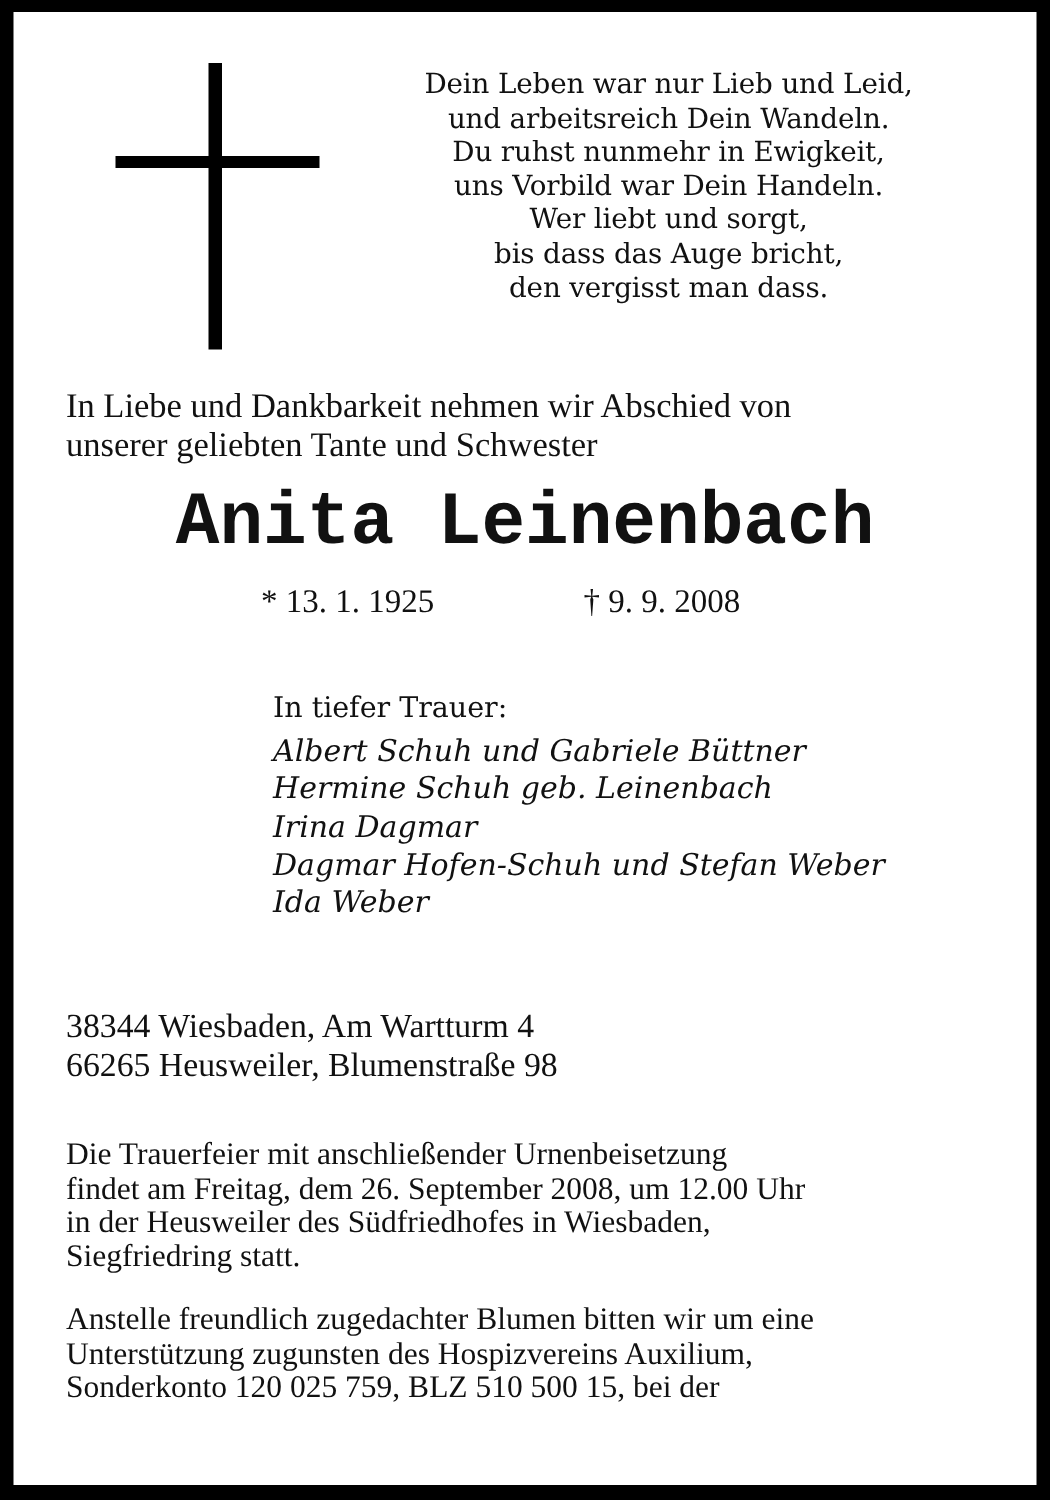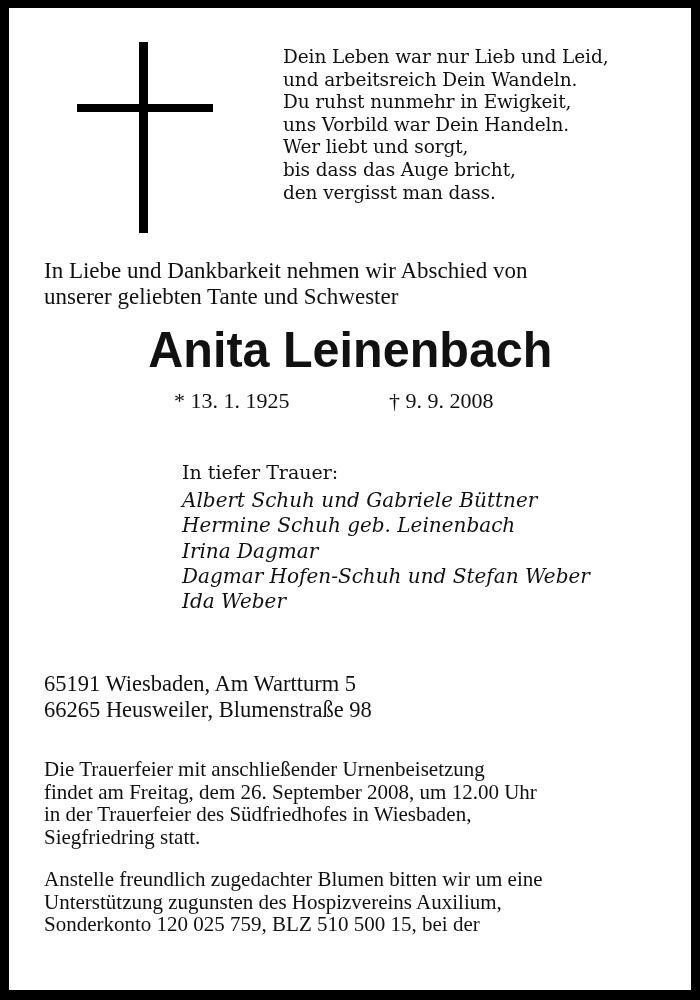--- a/index.html
+++ b/index.html
@@ -7,29 +7,29 @@
   .page {
     position: absolute; left: 9px; top: 8px; width: 682px; height: 982px;
     background: #fff; color: #111;
   }
   .cross-v { position: absolute; left: 130px; top: 34px; width: 9px; height: 191px; background: #000; }
   .cross-h { position: absolute; left: 68px; top: 96px; width: 136px; height: 8px; background: #000; }
   .poem {
     position: absolute; left: 274px; top: 38px;
     font-family: "DejaVu Serif", serif; font-size: 18.5px; line-height: 22.6px; letter-spacing: -0.1px;
   }
-  .poem div { white-space: nowrap; }
+  .poem div { white-space: nowrap; text-align: center; }
   .intro {
     position: absolute; left: 35px; top: 250px;
     font-family: "Liberation Serif", serif; font-size: 23px; line-height: 26px;
     white-space: nowrap;
   }
   .name {
     position: absolute; left: 0; width: 682px; top: 312px; text-align: center;
-    font-family: Liberation Sans, sans-serif; font-weight: bold; font-size: 50px; line-height: 60px;
+    font-family: Liberation Mono, monospace; font-weight: bold; font-size: 50px; line-height: 60px;
     letter-spacing: 0px;
   }
   .name span { display: inline-block; transform: scaleX(0.97); }
   .dates { position: absolute; top: 380px; font-family: "Liberation Serif", serif; font-size: 22px; white-space: nowrap; }
   .born { left: 165px; }
   .died { left: 380px; }
   .mourn-label {
     position: absolute; left: 173px; top: 452px;
     font-family: "DejaVu Serif", serif; font-size: 19px; line-height: 24px;
   }
@@ -82,28 +82,28 @@
   <div class="mourn-label">In tiefer Trauer:</div>
   <div class="mourners">
     <div>Albert Schuh und Gabriele Büttner</div>
     <div>Hermine Schuh geb. Leinenbach</div>
     <div>Irina Dagmar</div>
     <div>Dagmar Hofen-Schuh und Stefan Weber</div>
     <div>Ida Weber</div>
   </div>
 
   <div class="addresses">
-    <div>65191 Wiesbaden, Am Wartturm 5</div>
+    <div>38344 Wiesbaden, Am Wartturm 4</div>
     <div>66265 Heusweiler, Blumenstraße 98</div>
   </div>
 
   <div class="para p1">
     <div>Die Trauerfeier mit anschließender Urnenbeisetzung</div>
     <div>findet am Freitag, dem 26. September 2008, um 12.00 Uhr</div>
-    <div>in der Trauerfeier des Südfriedhofes in Wiesbaden,</div>
+    <div>in der Heusweiler des Südfriedhofes in Wiesbaden,</div>
     <div>Siegfriedring statt.</div>
   </div>
 
   <div class="para p2">
     <div>Anstelle freundlich zugedachter Blumen bitten wir um eine</div>
     <div>Unterstützung zugunsten des Hospizvereins Auxilium,</div>
     <div>Sonderkonto 120 025 759, BLZ 510 500 15, bei der</div>
   </div>
 </div>
 

